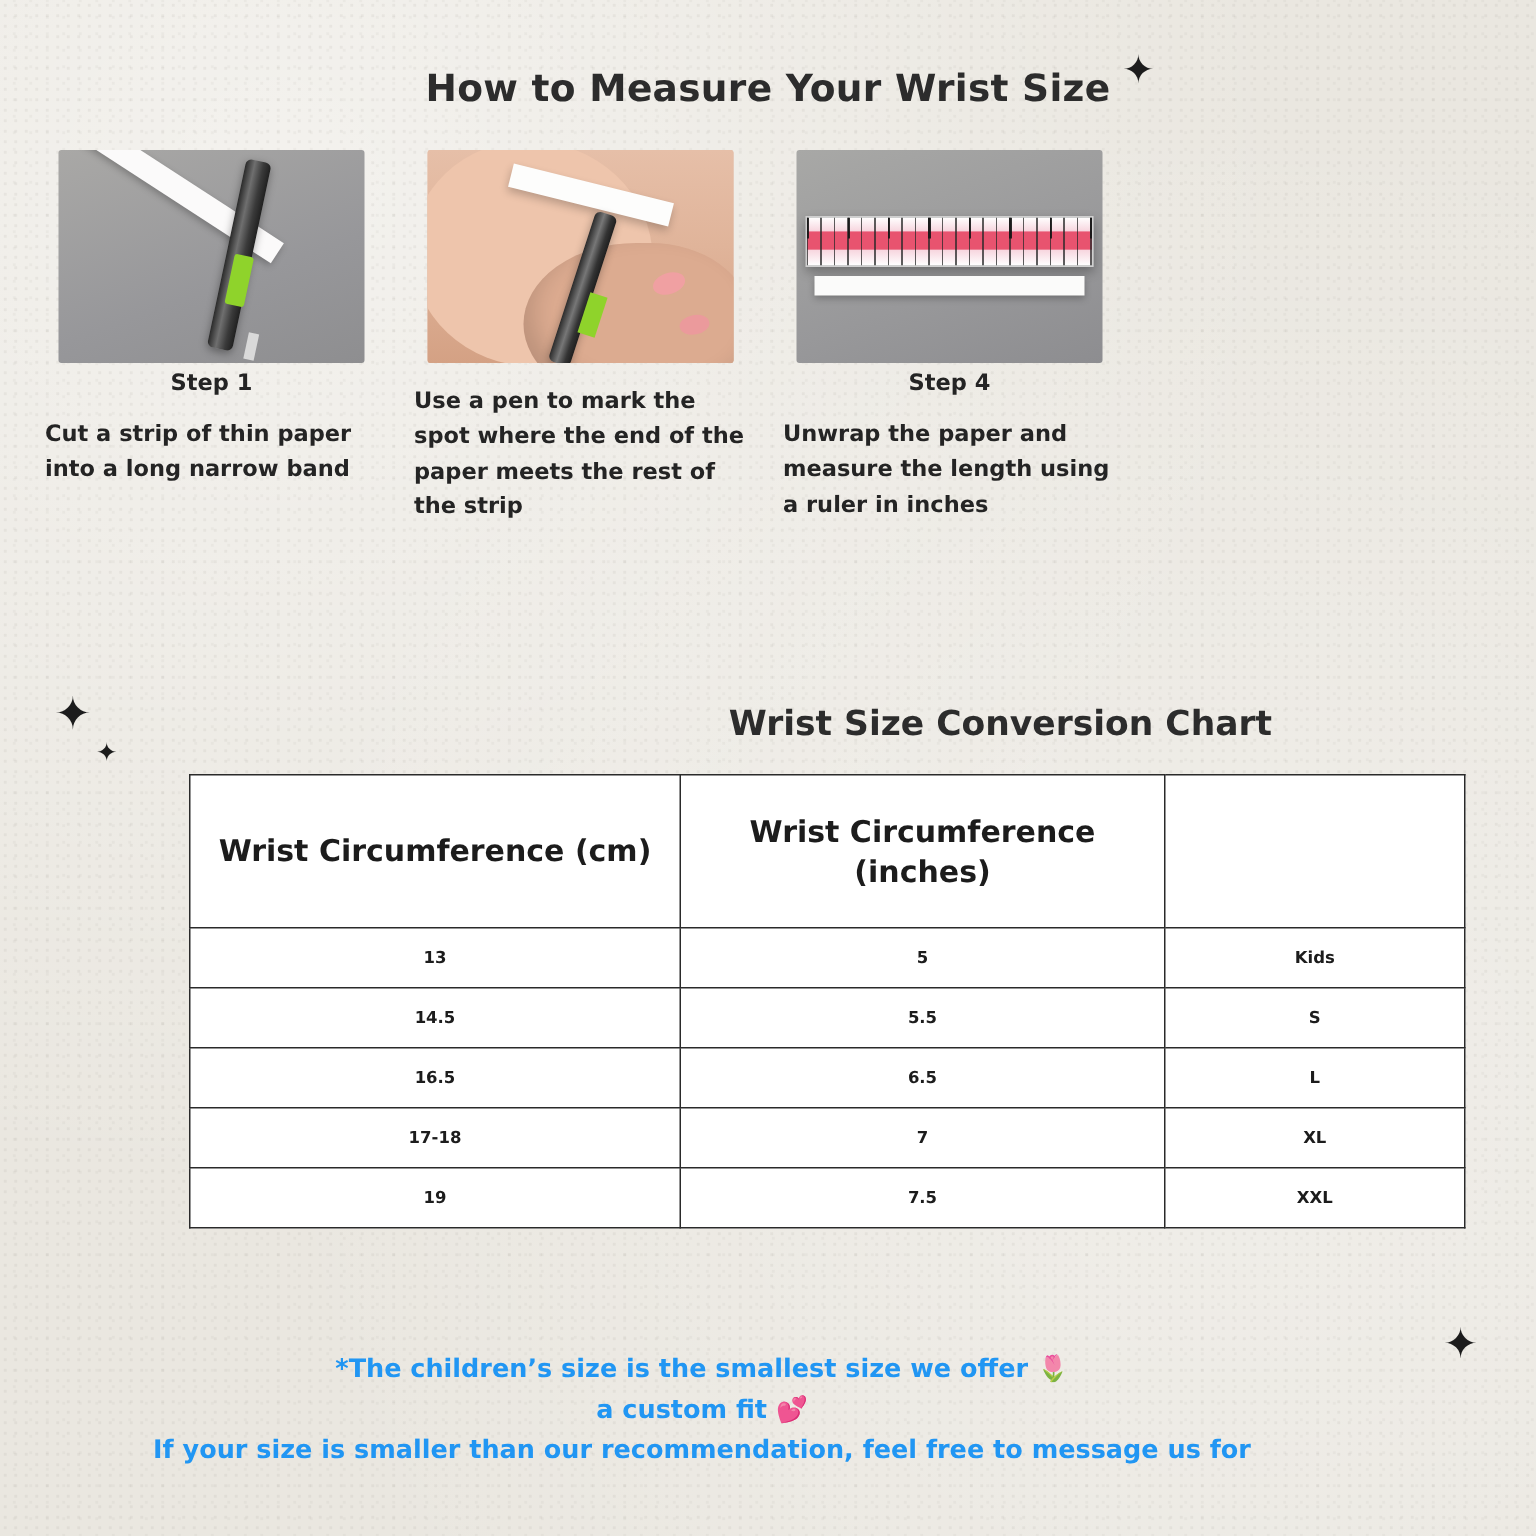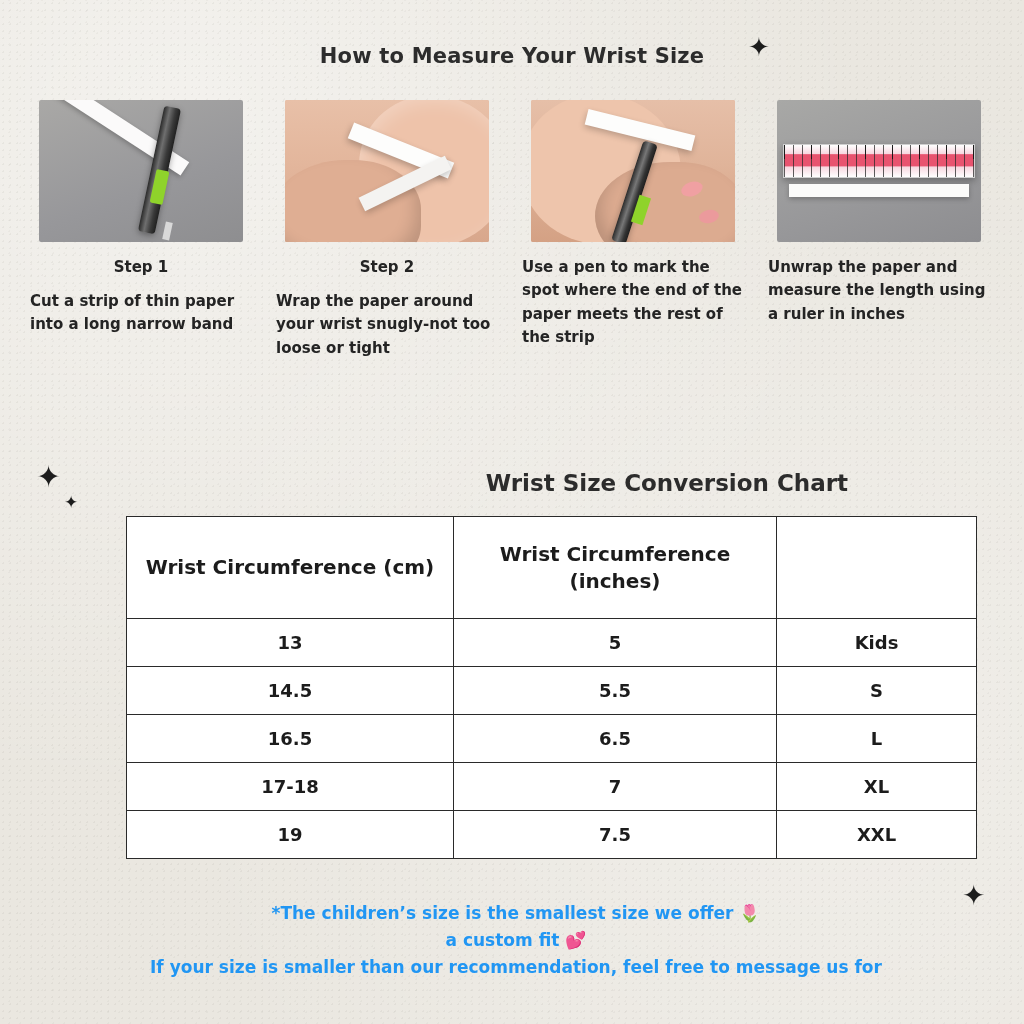--- a/index.html
+++ b/index.html
@@ -27,21 +27,21 @@
       radial-gradient(rgba(140,135,125,0.07) 1px, transparent 1px);
     background-size: 7px 7px, 11px 11px;
     background-position: 0 0, 4px 6px;
     pointer-events: none;
   }
 
   h1.title {
     position: absolute;
     top: 44px; left: 0; width: 1024px;
     text-align: center;
-    font-size: 21px;
+    font-size: 25px;
     font-weight: bold;
     color: #2c2c2c;
     letter-spacing: 0.2px;
     margin: 0;
   }
 
   
   .sparkle { position: absolute; color: #1c1c1c; line-height: 1; user-select: none; }
   .sparkle.s1 { top: 34px; left: 748px; font-size: 26px; }
   .sparkle.s2 { top: 462px; left: 36px; font-size: 30px; }
@@ -59,21 +59,21 @@
   .step { width: 234px; }
   .photo {
     width: 204px; height: 142px;
     margin: 0 auto;
     border-radius: 2px;
     position: relative;
     overflow: hidden;
     background: #9c9c9c;
   }
   .step-label {
-    margin-top: 16px;
+    margin-top: 4px;
     text-align: center;
     font-size: 15px;
     font-weight: bold;
     color: #242424;
   }
   .step-desc {
     margin-top: 14px;
     text-align: left;
     font-size: 15px;
     font-weight: bold;
@@ -235,39 +235,38 @@
     color: #1c1c1c;
   }
   table.conv th {
     font-size: 20px;
     font-weight: bold;
     padding: 14px 8px;
     line-height: 1.35;
     height: 102px;
   }
   table.conv td {
-    font-size: 18px;
+    font-size: 11px;
     font-weight: bold;
     padding: 13px 8px;
   }
   col.c1 { width: 327px; }
   col.c2 { width: 323px; }
   col.c3 { width: 200px; }
 
   
   .note {
     position: absolute;
     top: 900px; left: 0; width: 936px;
     text-align: center;
     color: #2196f3;
     font-size: 17px;
     font-weight: bold;
     line-height: 1.6;
     padding: 0 60px;
-    margin-left: 48px;
   }
 </style>
 </head>
 <body>
 
 <div class="page">
 
   <h1 class="title">How to Measure Your Wrist Size</h1>
 
   <span class="sparkle s1">✦</span>
@@ -281,31 +280,20 @@
       <div class="photo p1">
         <div class="strip2"></div>
         <div class="pen"></div>
         <div class="pen-green"></div>
         <div class="pen-tip"></div>
       </div>
       <div class="step-label">Step 1</div>
       <div class="step-desc">Cut a strip of thin paper into a long narrow band</div>
     </div>
 
-    <div class="step">
-      <div class="photo skin p2">
-        <div class="bg-dark"></div>
-        <div class="arm"></div>
-        <div class="hand"></div>
-        <div class="band"></div>
-        <div class="band2"></div>
-      </div>
-      <div class="step-label">Step 2</div>
-      <div class="step-desc">Wrap the paper around your wrist snugly-not too loose or tight</div>
-    </div>
 
     <div class="step">
       <div class="photo skin p3">
         <div class="bg-dark"></div>
         <div class="arm"></div>
         <div class="hand"></div>
         <div class="band"></div>
         <div class="nail"></div>
         <div class="nail2"></div>
         <div class="pen"></div>
@@ -315,20 +303,21 @@
     </div>
 
     <div class="step">
       <div class="photo p4">
         <div class="ruler">
           <div class="ticks"></div>
           <div class="ticks-long"></div>
         </div>
         <div class="strip"></div>
       </div>
+      <div class="step-label">Step 4</div>
       <div class="step-desc">Unwrap the paper and measure the length using a ruler in inches</div>
     </div>
 
   </div>
 
   <h2 class="chart-title">Wrist Size Conversion Chart</h2>
 
   <table class="conv">
     <colgroup>
         <col class="c1">

